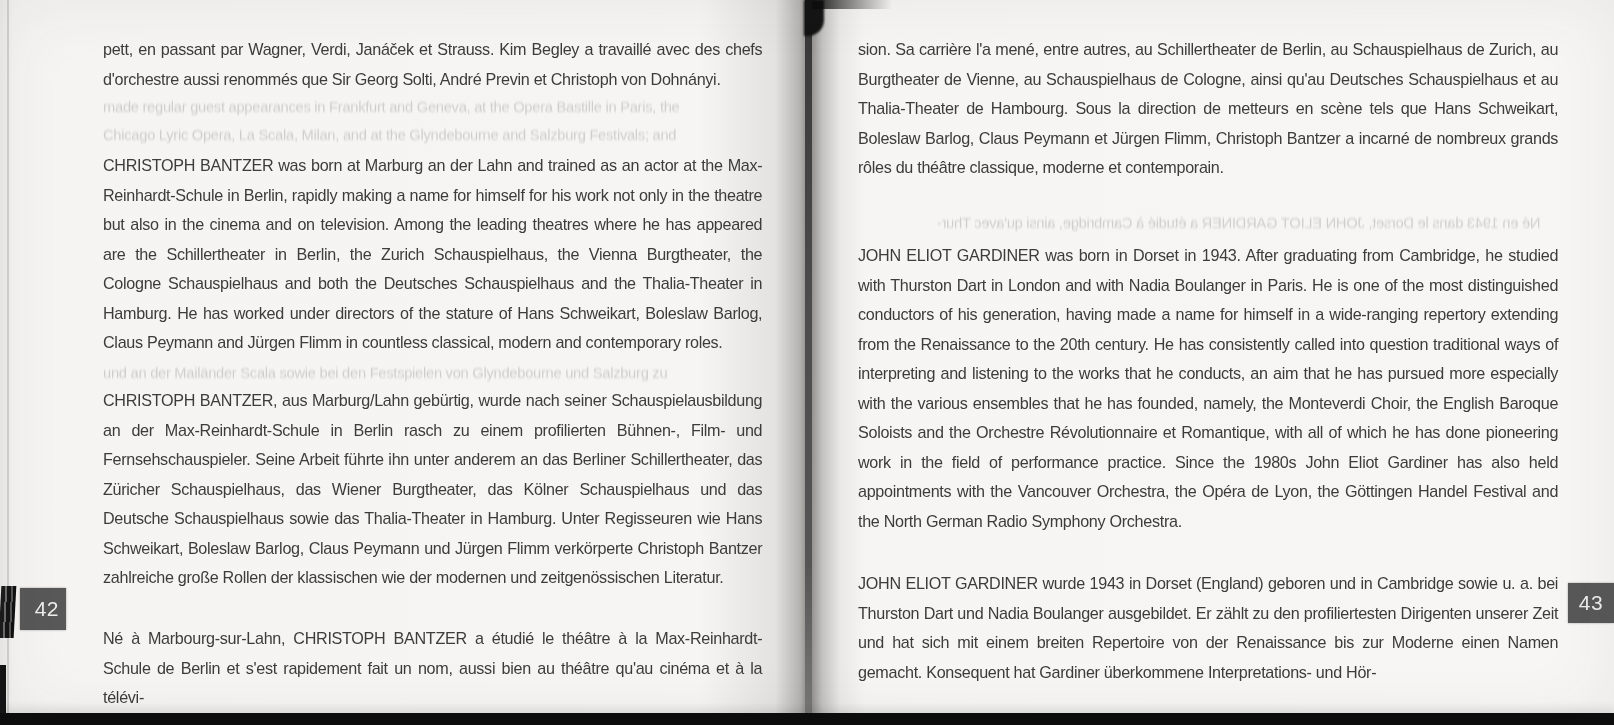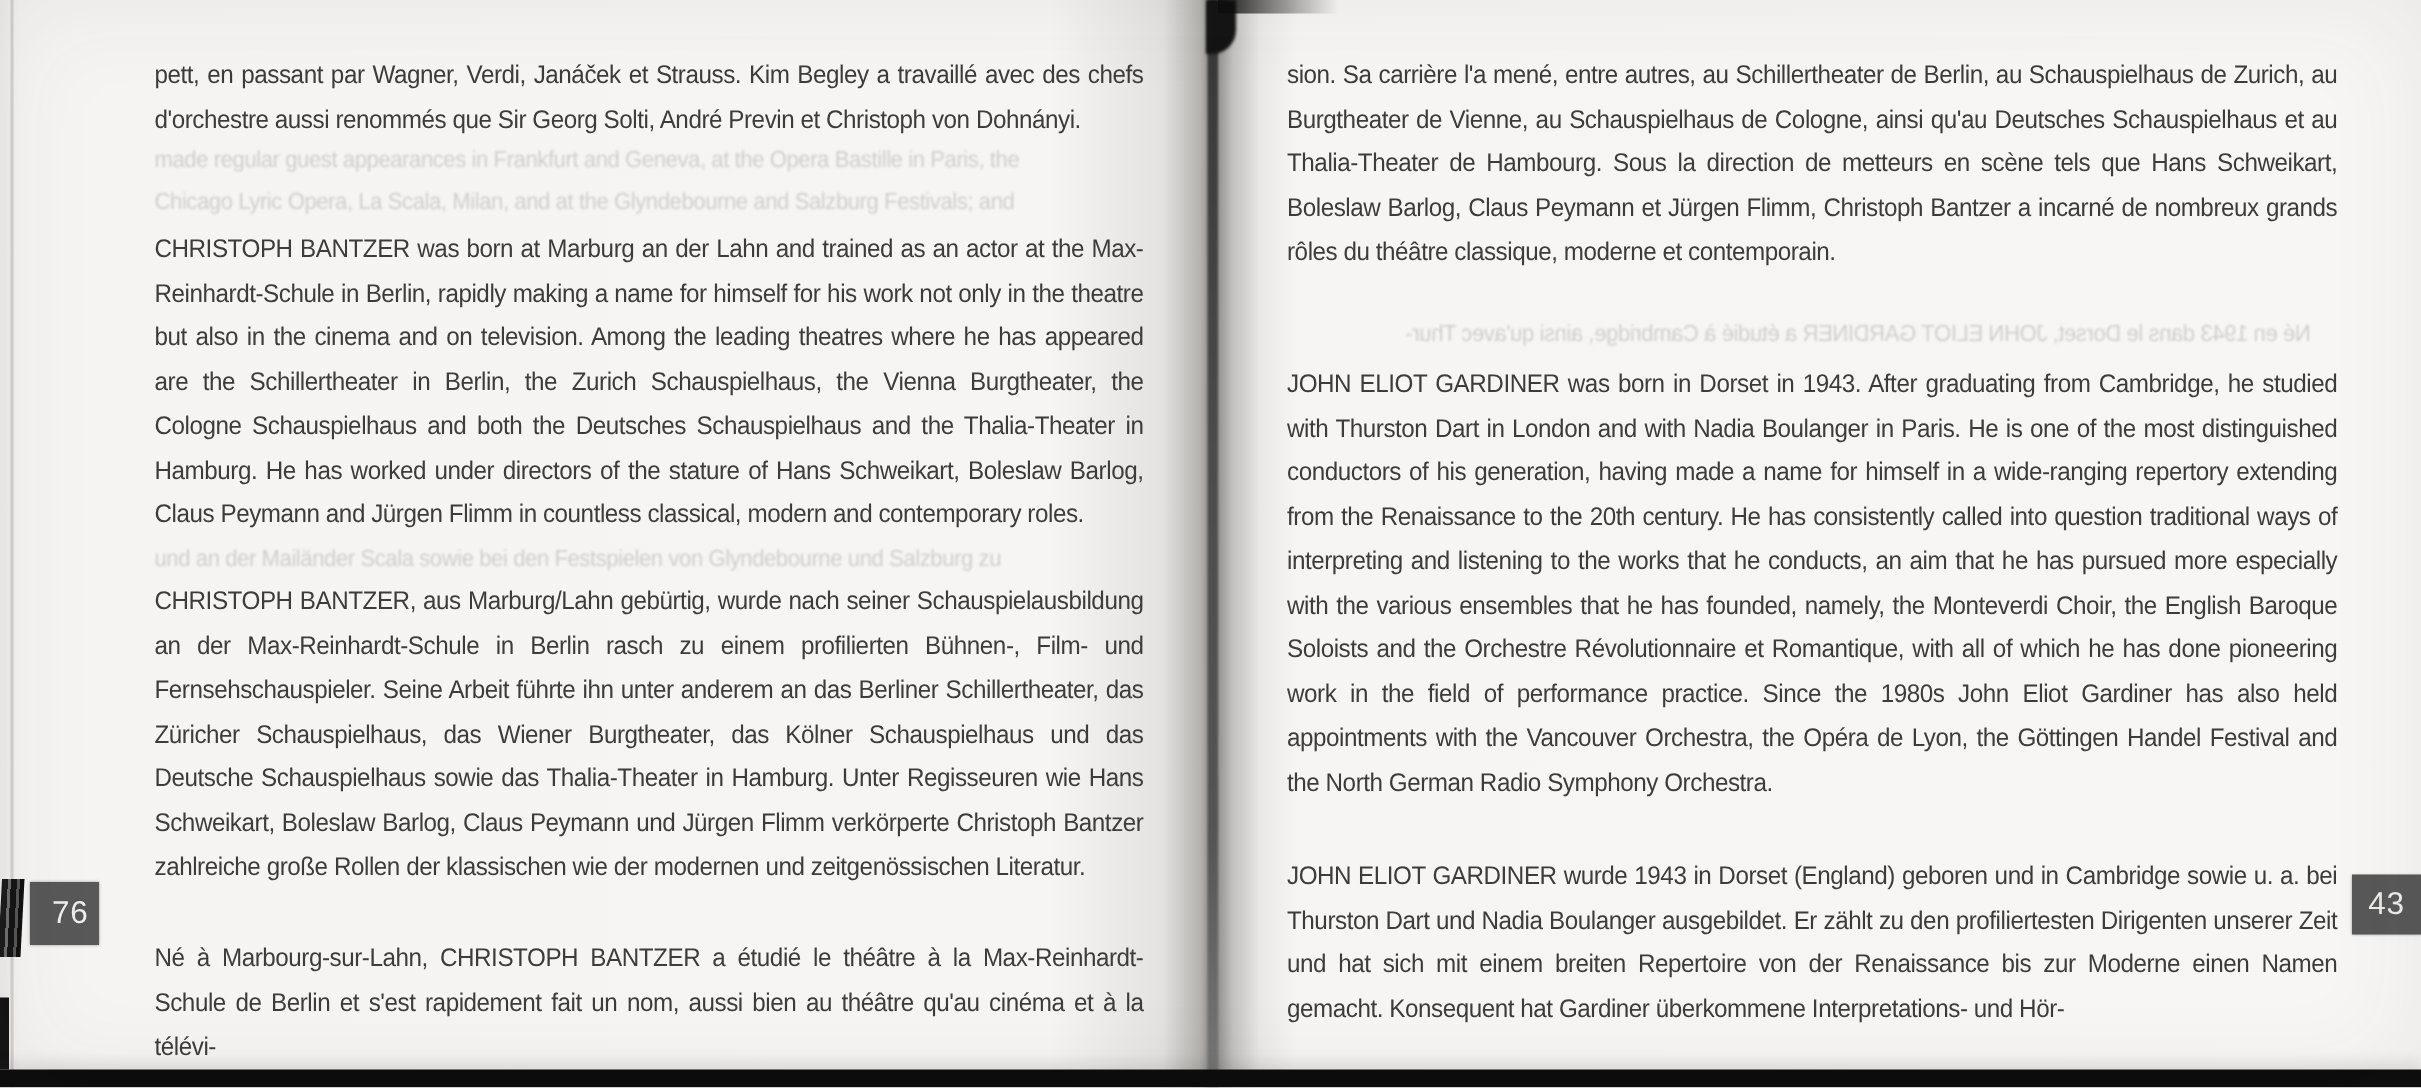--- a/index.html
+++ b/index.html
@@ -170,17 +170,17 @@
   <div class="para lp" style="top: 151px;">CHRISTOPH BANTZER was born at Marburg an der Lahn and trained as an actor at the Max-Reinhardt-Schule in Berlin, rapidly making a name for himself for his work not only in the theatre but also in the cinema and on television. Among the leading theatres where he has appeared are the Schillertheater in Berlin, the Zurich Schauspielhaus, the Vienna Burgtheater, the Cologne Schauspielhaus and both the Deutsches Schauspielhaus and the Thalia-Theater in Hamburg. He has worked under directors of the stature of Hans Schweikart, Boleslaw Barlog, Claus Peymann and Jürgen Flimm in countless classical, modern and contemporary roles.</div>
   <div class="para lp" style="top: 386px;">CHRISTOPH BANTZER, aus Marburg/Lahn gebürtig, wurde nach seiner Schauspielausbildung an der Max-Reinhardt-Schule in Berlin rasch zu einem profilierten Bühnen-, Film- und Fernsehschauspieler. Seine Arbeit führte ihn unter anderem an das Berliner Schillertheater, das Züricher Schauspielhaus, das Wiener Burgtheater, das Kölner Schauspielhaus und das Deutsche Schauspielhaus sowie das Thalia-Theater in Hamburg. Unter Regisseuren wie Hans Schweikart, Boleslaw Barlog, Claus Peymann und Jürgen Flimm verkörperte Christoph Bantzer zahlreiche große Rollen der klassischen wie der modernen und zeitgenössischen Literatur.</div>
   <div class="para lp" style="top: 624px;">Né à Marbourg-sur-Lahn, CHRISTOPH BANTZER a étudié le théâtre à la Max-Reinhardt-Schule de Berlin et s'est rapidement fait un nom, aussi bien au théâtre qu'au cinéma et à la télévi-</div>
 
   <div class="ghost rp-mirrored" style="top: 210px;">Né en 1943 dans le Dorset, JOHN ELIOT GARDINER a étudié à Cambridge, ainsi qu'avec Thur-</div>
 
   <div class="para rp" style="top: 35px;">sion. Sa carrière l'a mené, entre autres, au Schillertheater de Berlin, au Schauspielhaus de Zurich, au Burgtheater de Vienne, au Schauspielhaus de Cologne, ainsi qu'au Deutsches Schauspielhaus et au Thalia-Theater de Hambourg. Sous la direction de metteurs en scène tels que Hans Schweikart, Boleslaw Barlog, Claus Peymann et Jürgen Flimm, Christoph Bantzer a incarné de nombreux grands rôles du théâtre classique, moderne et contemporain.</div>
   <div class="para rp" style="top: 241px;">JOHN ELIOT GARDINER was born in Dorset in 1943. After graduating from Cambridge, he studied with Thurston Dart in London and with Nadia Boulanger in Paris. He is one of the most distinguished conductors of his generation, having made a name for himself in a wide-ranging repertory extending from the Renaissance to the 20th century. He has consistently called into question traditional ways of interpreting and listening to the works that he conducts, an aim that he has pursued more especially with the various ensembles that he has founded, namely, the Monteverdi Choir, the English Baroque Soloists and the Orchestre Révolutionnaire et Romantique, with all of which he has done pioneering work in the field of performance practice. Since the 1980s John Eliot Gardiner has also held appointments with the Vancouver Orchestra, the Opéra de Lyon, the Göttingen Handel Festival and the North German Radio Symphony Orchestra.</div>
   <div class="para rp" style="top: 569px;">JOHN ELIOT GARDINER wurde 1943 in Dorset (England) geboren und in Cambridge sowie u. a. bei Thurston Dart und Nadia Boulanger ausgebildet. Er zählt zu den profiliertesten Dirigenten unserer Zeit und hat sich mit einem breiten Repertoire von der Renaissance bis zur Moderne einen Namen gemacht. Konsequent hat Gardiner überkommene Interpretations- und Hör-</div>
 
-  <div class="badge badge-42">76</div>
+  <div class="badge badge-42">42</div>
   <div class="badge badge-43">43</div>
 
   <div class="vignette"></div>
 </div>
 
 </body></html>

